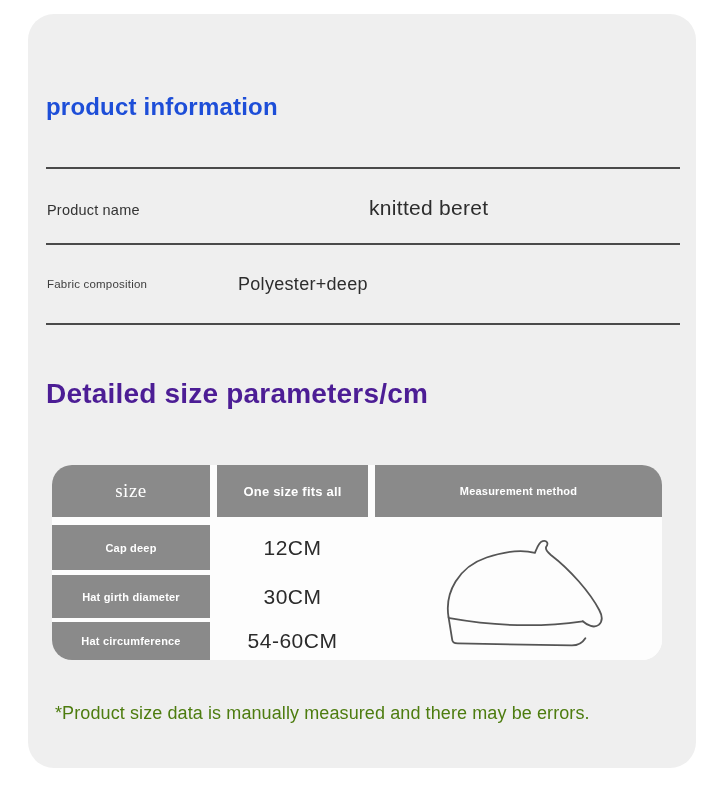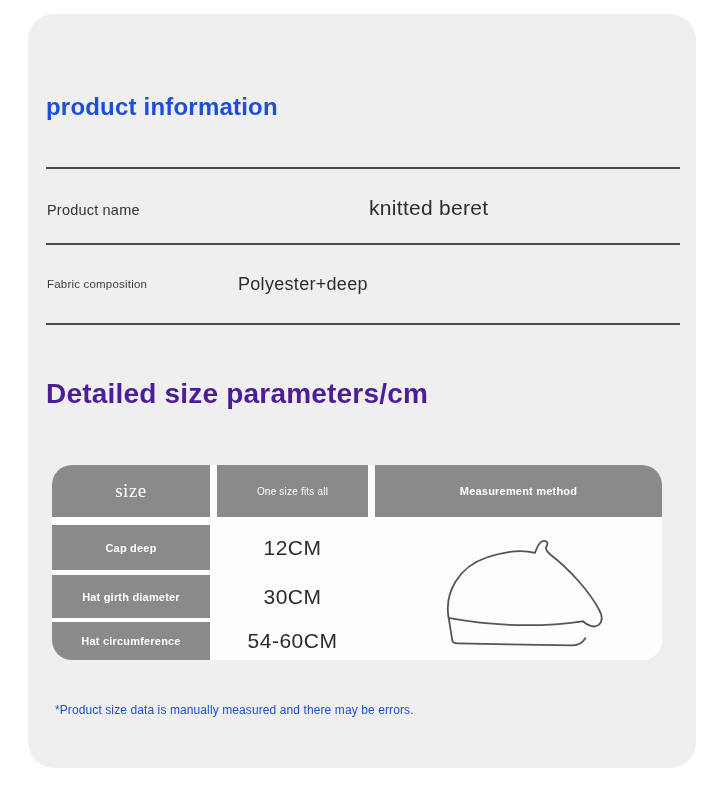--- a/index.html
+++ b/index.html
@@ -60,39 +60,39 @@
     grid-template-rows: 52px 8px 45px 5px 43px 4px 38px;
     background: #fdfdfd;
     border-radius: 20px;
   }
   .cell { display: flex; align-items: center; justify-content: center; }
   .cell.gray { background: #8a8a8a; color: #ffffff; }
   .cell.white { background: #fdfdfd; color: #2b2b2b; }
 
   .hc1 { grid-column: 1; grid-row: 1; border-radius: 20px 0 0 0;
          font-size: 19px; font-weight: 500; letter-spacing: 0.5px; font-family: Liberation Serif, serif; }
-  .hc2 { grid-column: 3; grid-row: 1; font-size: 10px; font-weight: normal; letter-spacing: 0.2px; }
+  .hc2 { grid-column: 3; grid-row: 1; font-size: 13px; font-weight: bold; letter-spacing: 0.2px; }
   .hc3 { grid-column: 5; grid-row: 1; border-radius: 0 20px 0 0;
          font-size: 11px; font-weight: 700; letter-spacing: 0.2px; }
 
   .rl { grid-column: 1; font-size: 11px; font-weight: bold; letter-spacing: 0.2px; }
   .rv { grid-column: 3; font-size: 21px; letter-spacing: 0.5px; }
   .rl.r1 { grid-row: 3; } .rv.r1 { grid-row: 3; }
   .rl.r2 { grid-row: 5; } .rv.r2 { grid-row: 5; }
   .rl.r3 { grid-row: 7; border-radius: 0 0 0 20px; } .rv.r3 { grid-row: 7; }
 
   .method-cell {
     grid-column: 5; grid-row: 3 / 8;
     border-radius: 0 0 20px 0;
   }
   .method-cell svg { display: block; }
 
   .footnote {
     position: absolute; left: 27px; top: 689px;
-    font-size: 12px; color: #1d4ed8; letter-spacing: 0.1px;
+    font-size: 18px; color: #4d7c0f; letter-spacing: 0.1px;
   }
 </style>
 </head>
 <body>
 
 <div class="card">
 
   <div class="h1">product information</div>
 
   <div class="divider d1"></div>

